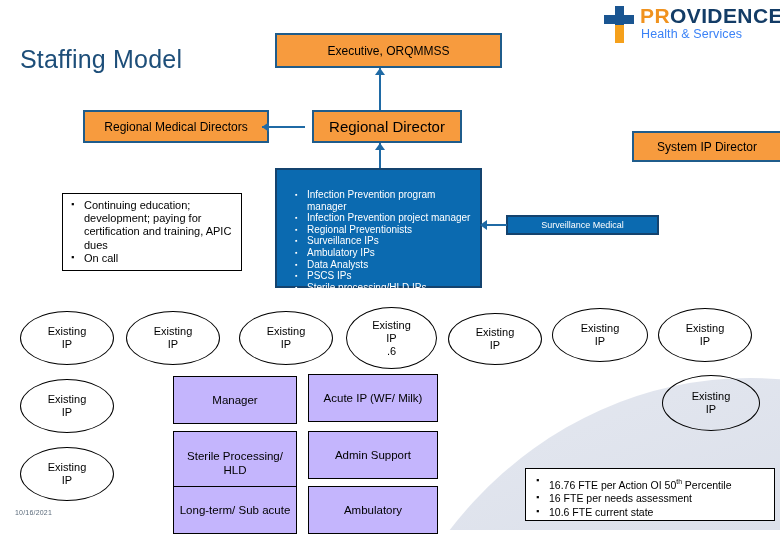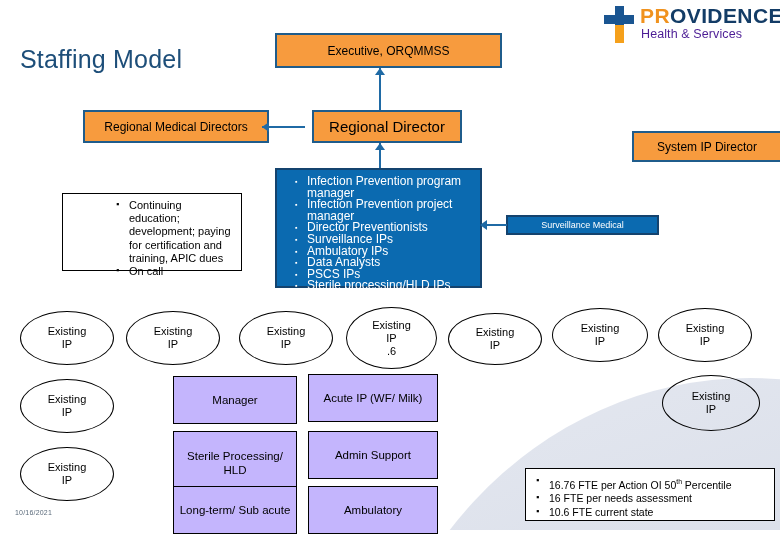--- a/index.html
+++ b/index.html
@@ -86,21 +86,21 @@
     letter-spacing: 0.4px;
     color: #133c66;
     line-height: 22px;
   }
   .logo-word .pr { color: #f0921e; }
   .logo-sub {
     position: absolute;
     left: 41px;
     top: 24px;
     font-size: 12.5px;
-    color: #4c1d95;
+    color: #3b82f6;
     letter-spacing: 0.1px;
     line-height: 14px;
     text-align: center;
   }
 
   
   .slide-title {
     position: absolute;
     left: 20px;
     top: 45px;
@@ -195,25 +195,25 @@
     padding-left: 13px;
   }
   ul.bl li::before {
     content: "\25AA";
     position: absolute;
     left: 0;
     top: -1px;
     font-size: 9px;
   }
 
-  #left-notes { left: 62px; top: 193px; width: 180px; height: 78px; padding-left: 45px; }
+  #left-notes { left: 62px; top: 193px; width: 180px; height: 78px; }
   #left-notes ul.bl { padding: 5px 6px 0 8px; font-size: 11px; line-height: 13.2px; }
 
   #roles-box { left: 275px; top: 168px; width: 207px; height: 120px; }
-  #roles-box ul.bl { padding: 6px 4px 0 17px; font-size: 12px; line-height: 11.6px; }
+  #roles-box ul.bl { padding: 6px 4px 0 17px; font-size: 10px; line-height: 11.6px; margin-top: 13px; }
   #roles-box ul.bl li::before { font-size: 7px; top: 0; left: 1px; }
 
   #fte-box { left: 525px; top: 468px; width: 250px; height: 53px; }
   #fte-box ul.bl { padding: 6px 4px 0 10px; font-size: 10.5px; line-height: 13.6px; }
 
   .sup { font-size: 0.65em; vertical-align: super; }
 
   .datestamp {
     position: absolute;
     left: 15px;
@@ -264,21 +264,21 @@
     <ul class="bl">
       <li>Continuing education; development; paying for certification and training, APIC dues</li>
       <li>On call</li>
     </ul>
   </div>
 
   <div class="blue-box" id="roles-box">
     <ul class="bl">
       <li>Infection Prevention program manager</li>
       <li>Infection Prevention project manager</li>
-      <li>Director Preventionists</li>
+      <li>Regional Preventionists</li>
       <li>Surveillance IPs</li>
       <li>Ambulatory IPs</li>
       <li>Data Analysts</li>
       <li>PSCS IPs</li>
       <li>Sterile processing/HLD IPs</li>
       <li>Admin support</li>
     </ul>
   </div>
 
   <div class="blue-box" style="left:506px; top:215px; width:153px; height:20px; display:flex; align-items:center; justify-content:center; font-size:9px;">Surveillance Medical</div>

